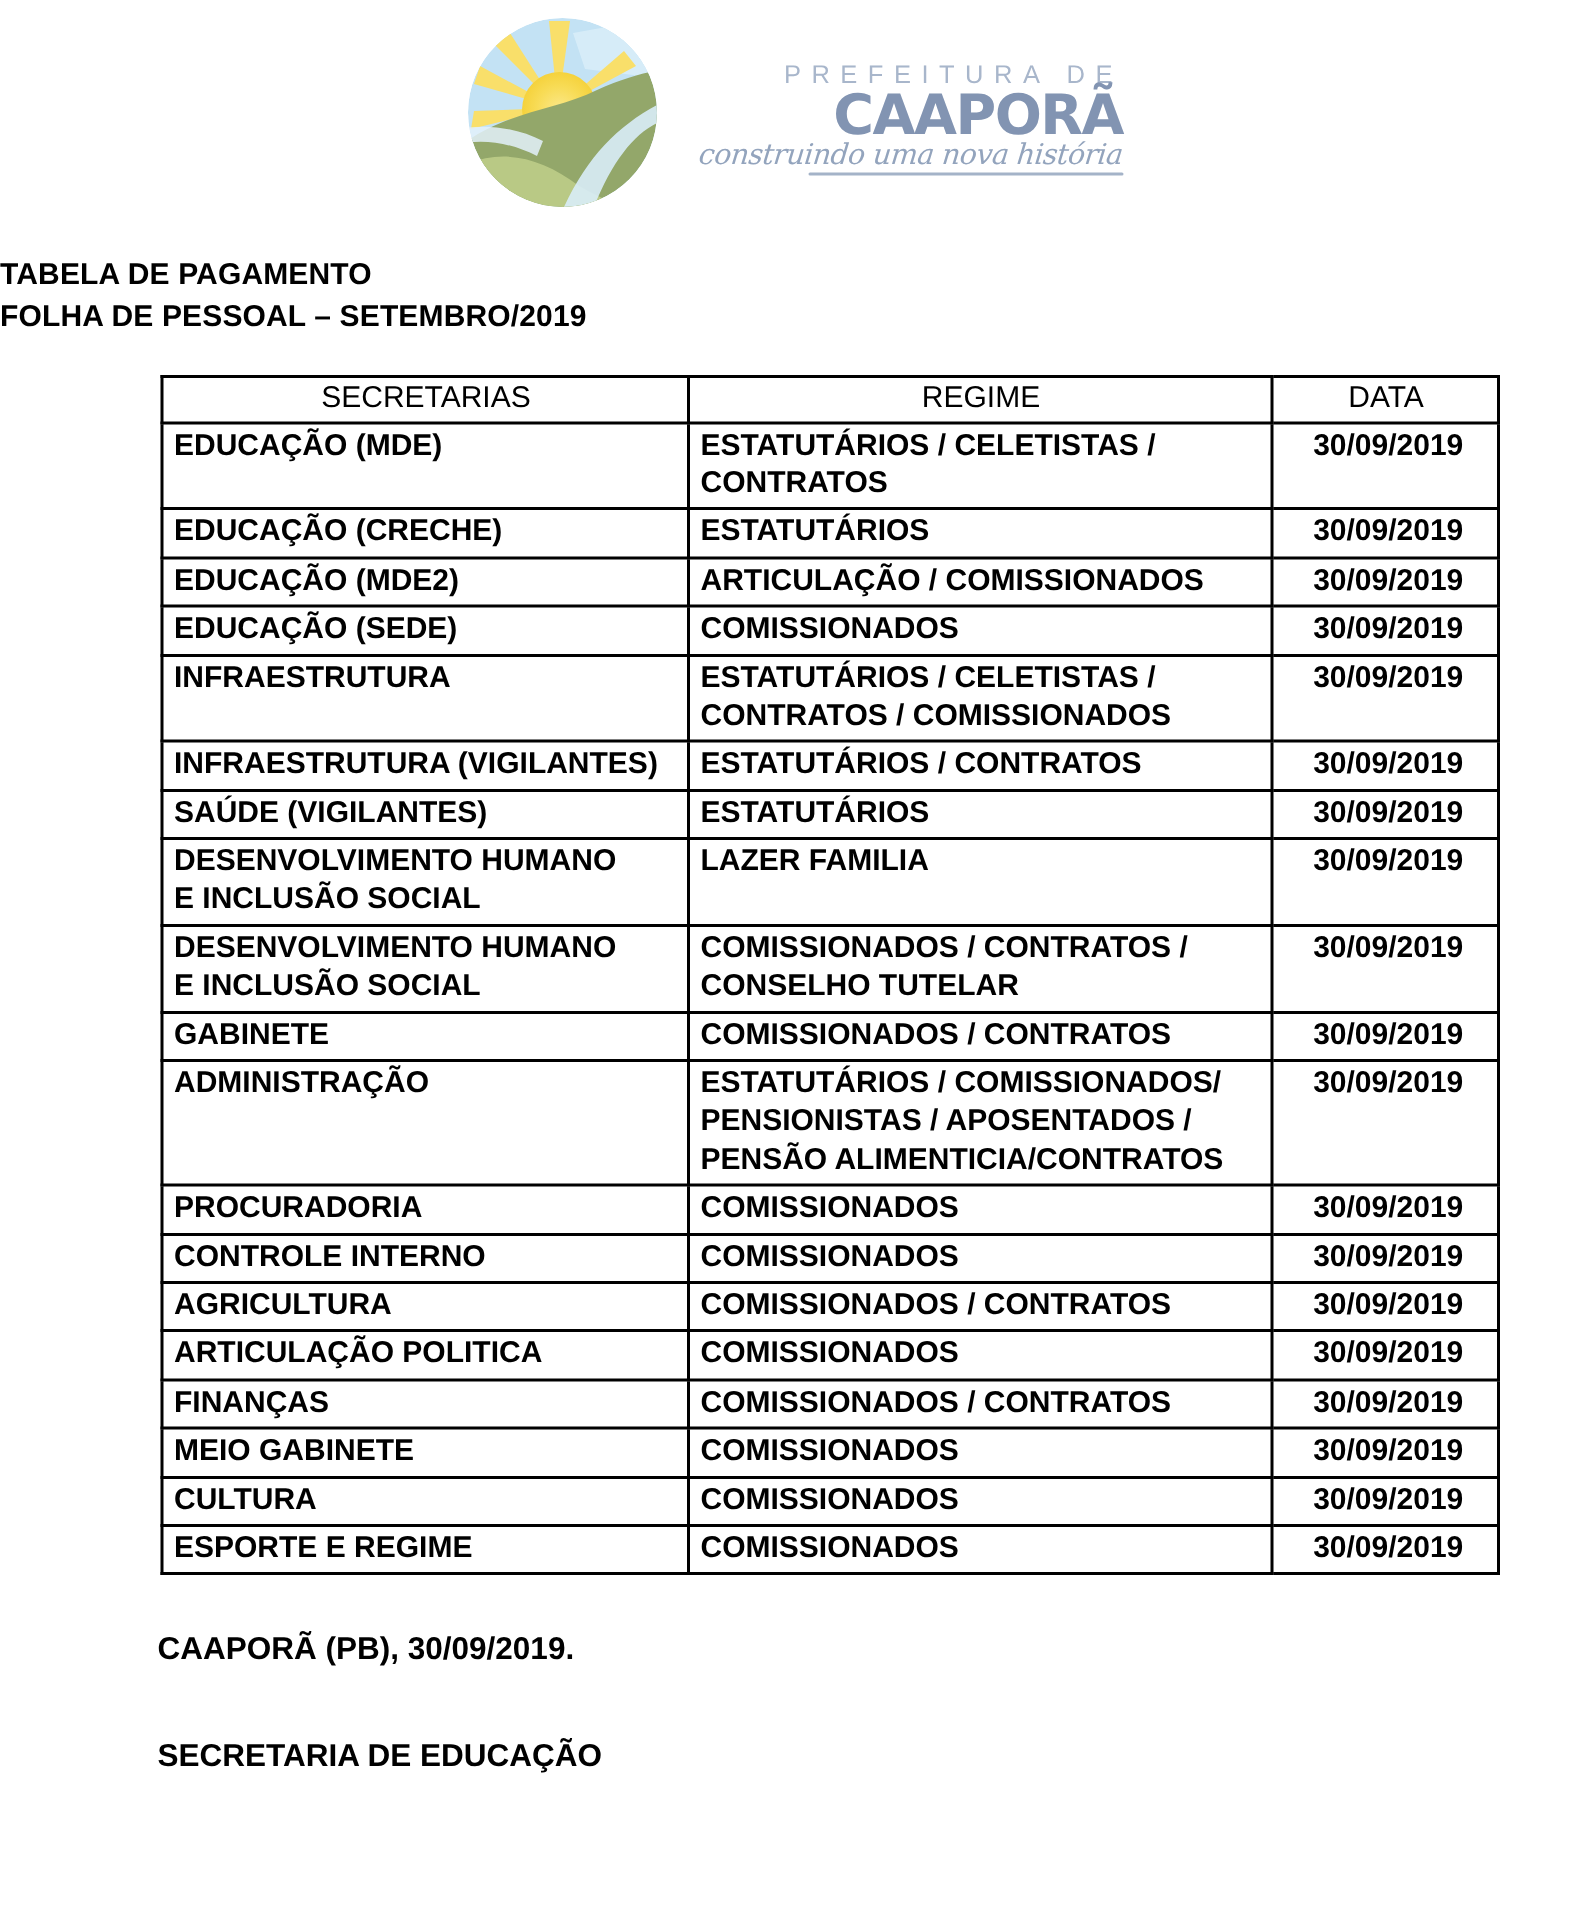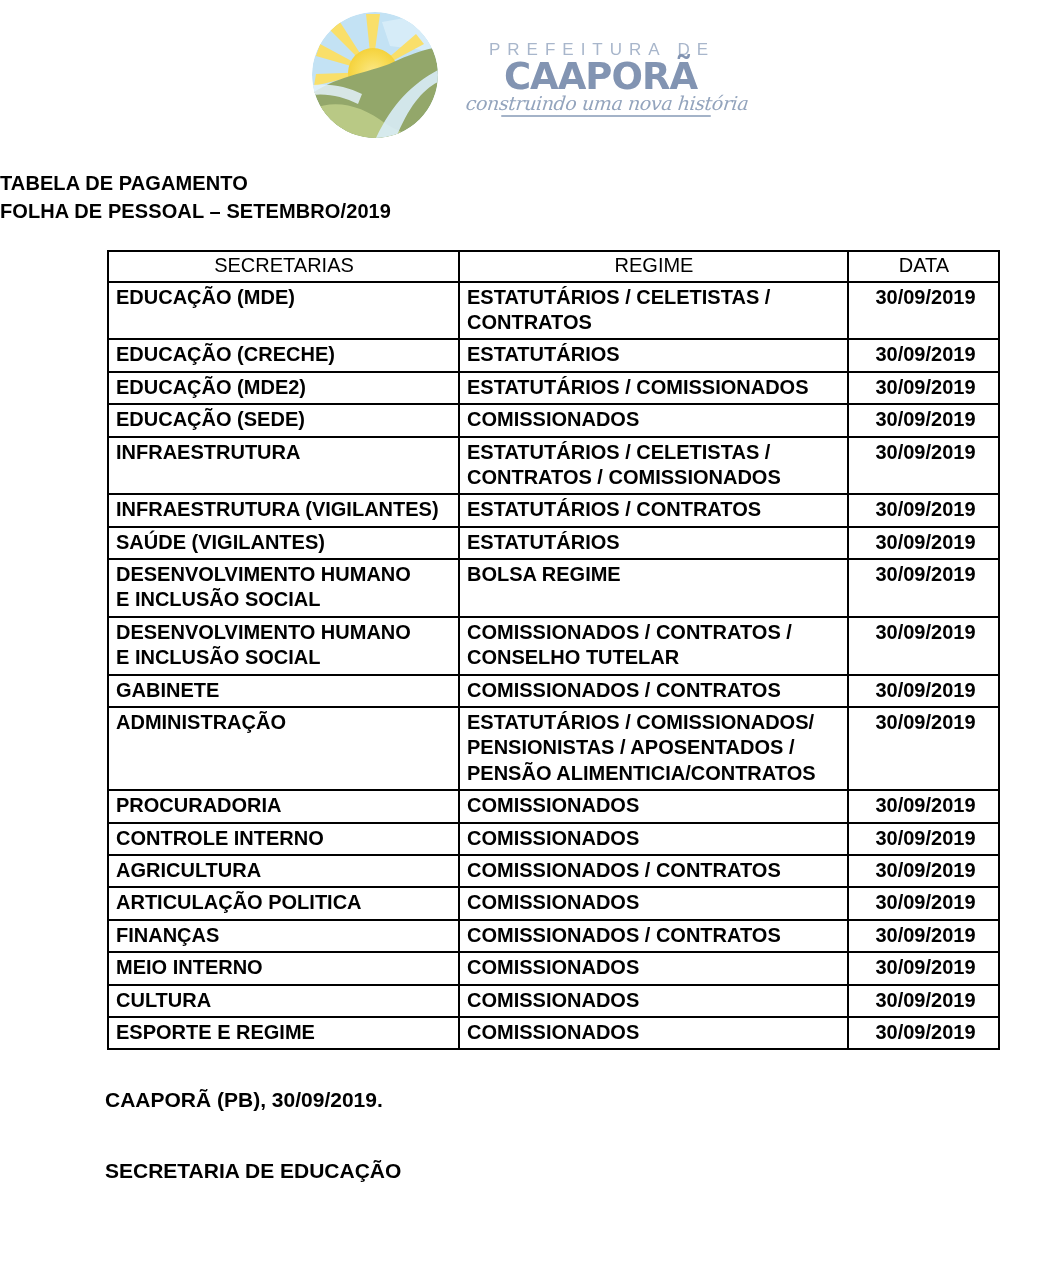--- a/index.html
+++ b/index.html
@@ -33,21 +33,21 @@
     width: 126px;
     height: 126px;
     border-radius: 50%;
     overflow: hidden;
     flex: 0 0 auto;
     position: relative;
   }
   .logo-words {
     display: flex;
     flex-direction: column;
-    align-items: center;
+    align-items: flex-end;
     padding-top: 8px;
   }
   .logo-prefeitura {
     font-size: 17px;
     letter-spacing: 7px;
     color: #a8b6cb;
     font-weight: 400;
     line-height: 1;
     margin-left: 3px;
   }
@@ -211,21 +211,21 @@
 CONTRATOS</td>
           <td class="date-cell">30/09/2019</td>
         </tr>
         <tr>
           <td>EDUCAÇÃO (CRECHE)</td>
           <td>ESTATUTÁRIOS</td>
           <td class="date-cell">30/09/2019</td>
         </tr>
         <tr>
           <td>EDUCAÇÃO (MDE2)</td>
-          <td>ESTATUTÁRIOS / COMISSIONADOS</td>
+          <td>ARTICULAÇÃO / COMISSIONADOS</td>
           <td class="date-cell">30/09/2019</td>
         </tr>
         <tr>
           <td>EDUCAÇÃO (SEDE)</td>
           <td>COMISSIONADOS</td>
           <td class="date-cell">30/09/2019</td>
         </tr>
         <tr>
           <td>INFRAESTRUTURA</td>
           <td>ESTATUTÁRIOS / CELETISTAS /
@@ -238,21 +238,21 @@
           <td class="date-cell">30/09/2019</td>
         </tr>
         <tr>
           <td>SAÚDE (VIGILANTES)</td>
           <td>ESTATUTÁRIOS</td>
           <td class="date-cell">30/09/2019</td>
         </tr>
         <tr>
           <td>DESENVOLVIMENTO HUMANO
 E INCLUSÃO SOCIAL</td>
-          <td>BOLSA REGIME</td>
+          <td>LAZER FAMILIA</td>
           <td class="date-cell">30/09/2019</td>
         </tr>
         <tr>
           <td>DESENVOLVIMENTO HUMANO
 E INCLUSÃO SOCIAL</td>
           <td>COMISSIONADOS / CONTRATOS /
 CONSELHO TUTELAR</td>
           <td class="date-cell">30/09/2019</td>
         </tr>
         <tr>
@@ -286,21 +286,21 @@
           <td>ARTICULAÇÃO POLITICA</td>
           <td>COMISSIONADOS</td>
           <td class="date-cell">30/09/2019</td>
         </tr>
         <tr>
           <td>FINANÇAS</td>
           <td>COMISSIONADOS / CONTRATOS</td>
           <td class="date-cell">30/09/2019</td>
         </tr>
         <tr>
-          <td>MEIO INTERNO</td>
+          <td>MEIO GABINETE</td>
           <td>COMISSIONADOS</td>
           <td class="date-cell">30/09/2019</td>
         </tr>
         <tr>
           <td>CULTURA</td>
           <td>COMISSIONADOS</td>
           <td class="date-cell">30/09/2019</td>
         </tr>
         <tr>
           <td>ESPORTE E REGIME</td>

